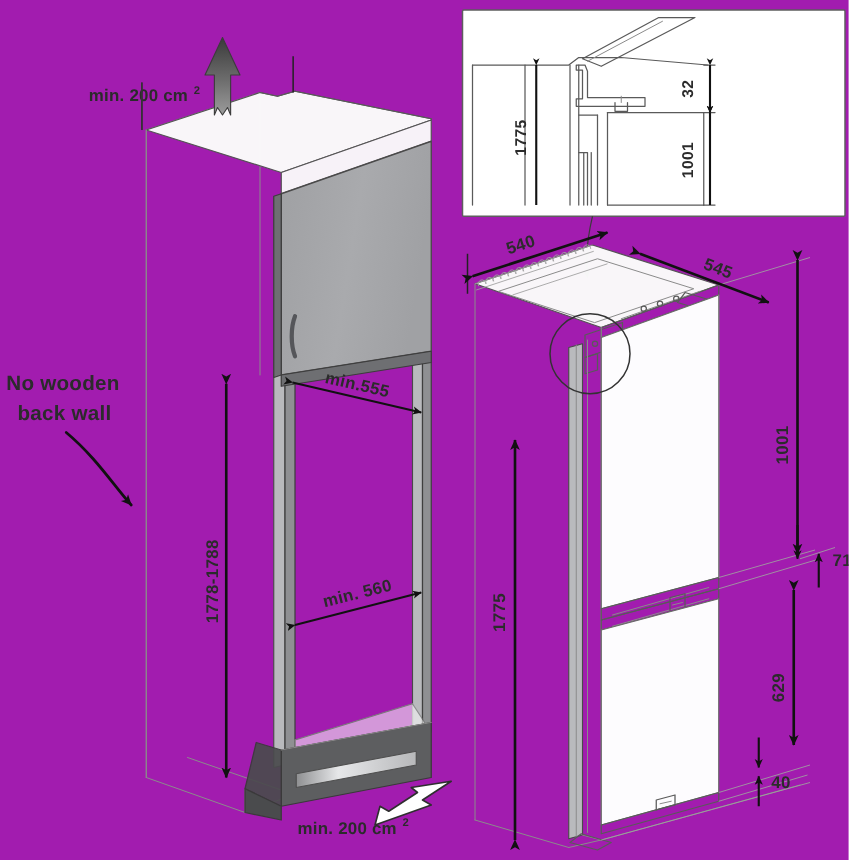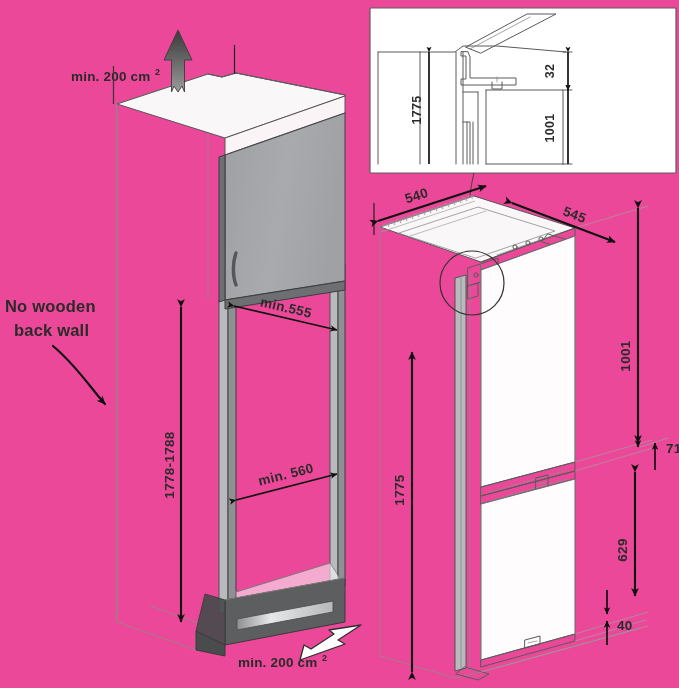--- a/index.html
+++ b/index.html
@@ -5,21 +5,21 @@
 <style>
   html,body{margin:0;padding:0;background:#ffffff;}
   body{
     width:679px;height:688px;
     font-family:"Liberation Sans","DejaVu Sans",sans-serif;
     overflow:hidden;
     position:relative;
   }
   #stage{
     position:absolute;left:0;top:0;width:679px;height:688px;
-    background:#ec4899;
+    background:#a21caf;
   }
   svg#diagram{display:block;width:679px;height:688px;}
   .lbl{
     font-family:"Liberation Sans","DejaVu Sans",sans-serif;
     fill:#2b2b2b;
     font-weight:700;
   }
   .lbl-note{font-size:16.5px;letter-spacing:0.2px;}
   .lbl-dim{font-size:13.5px;letter-spacing:0.3px;}
   .lbl-dim-sm{font-size:12.5px;letter-spacing:0.3px;}

